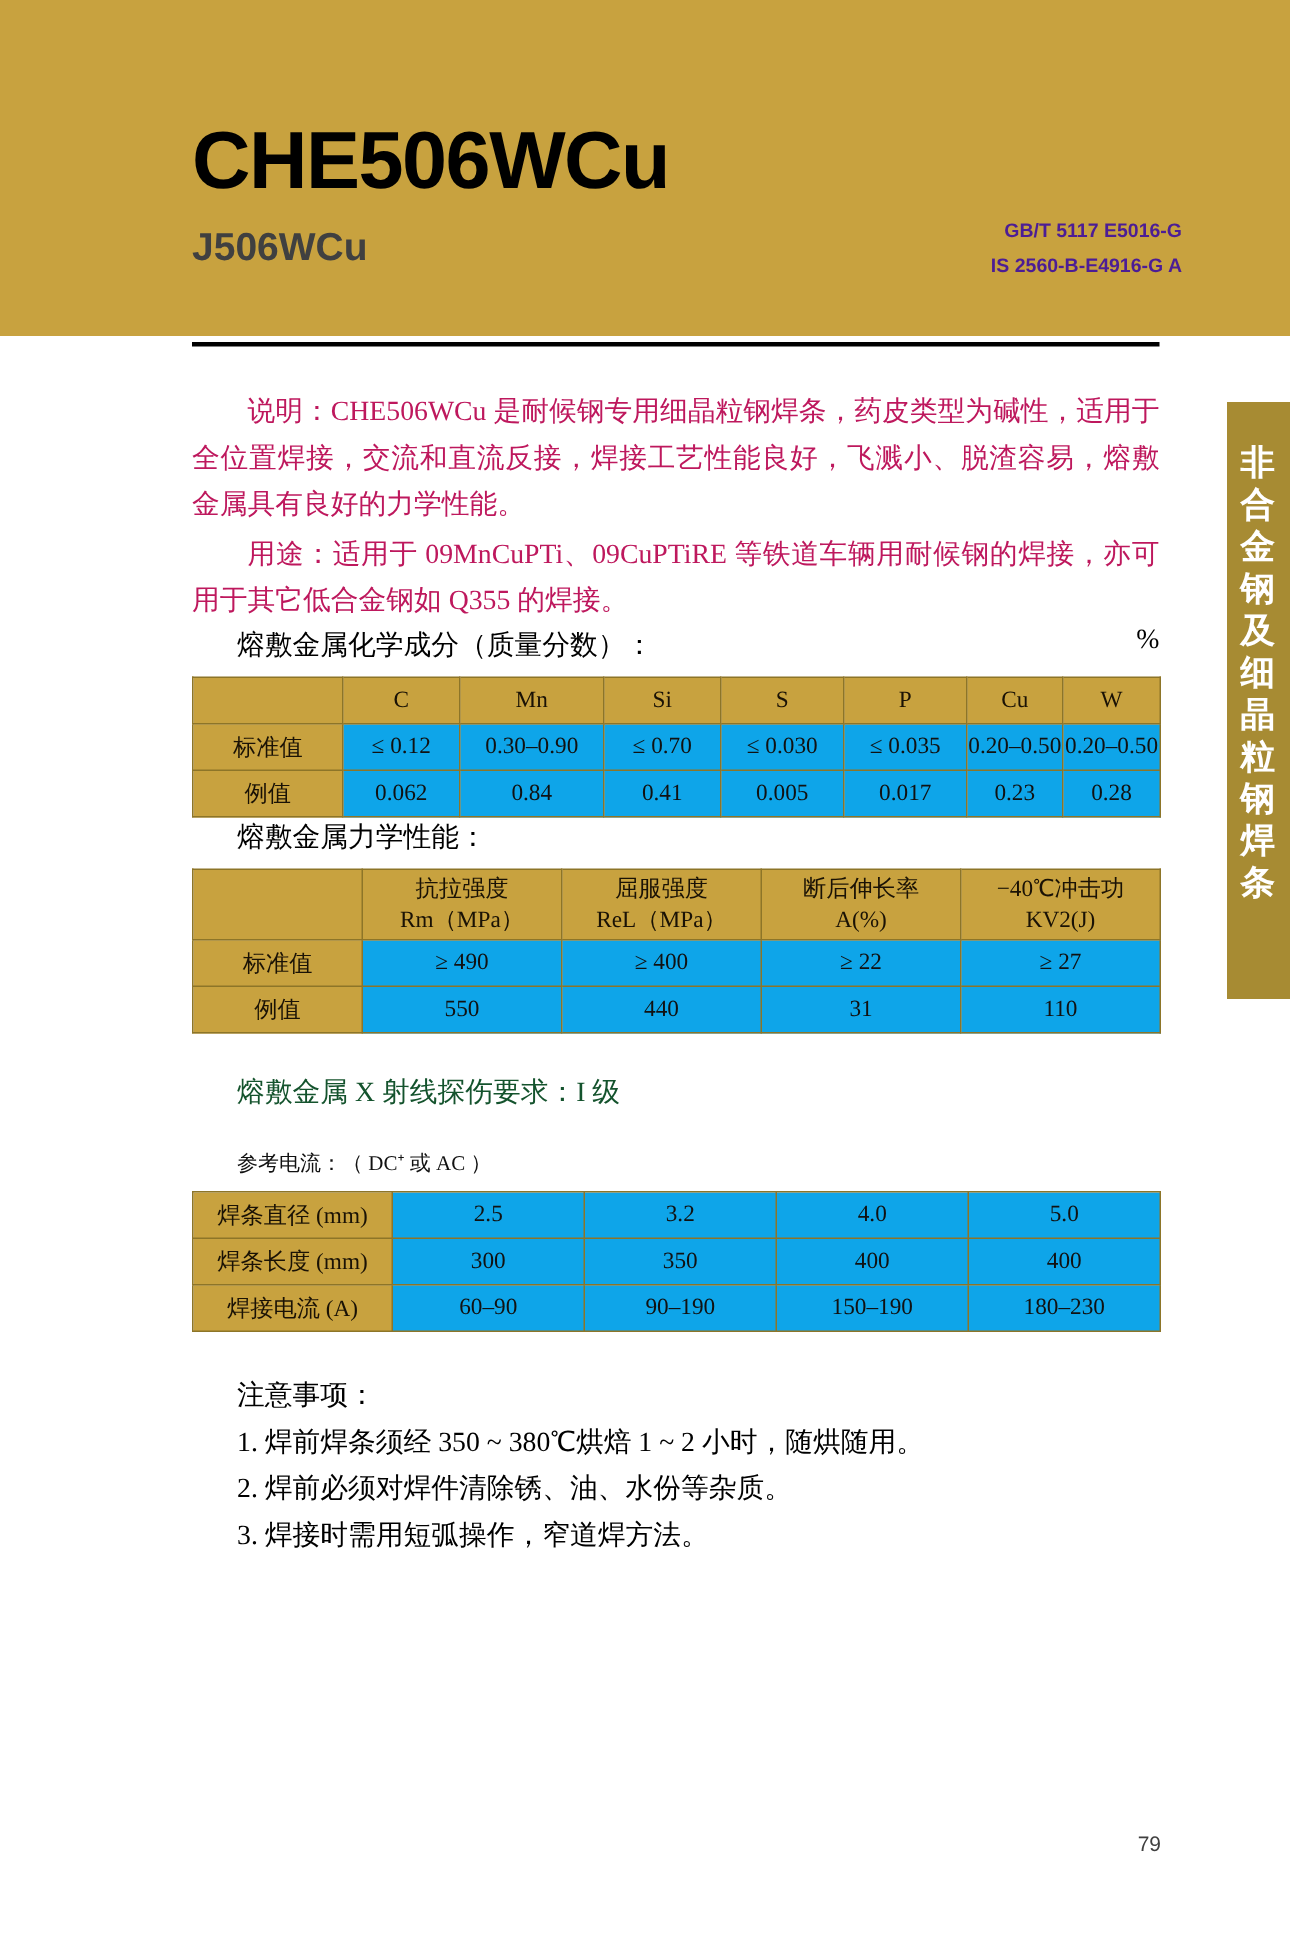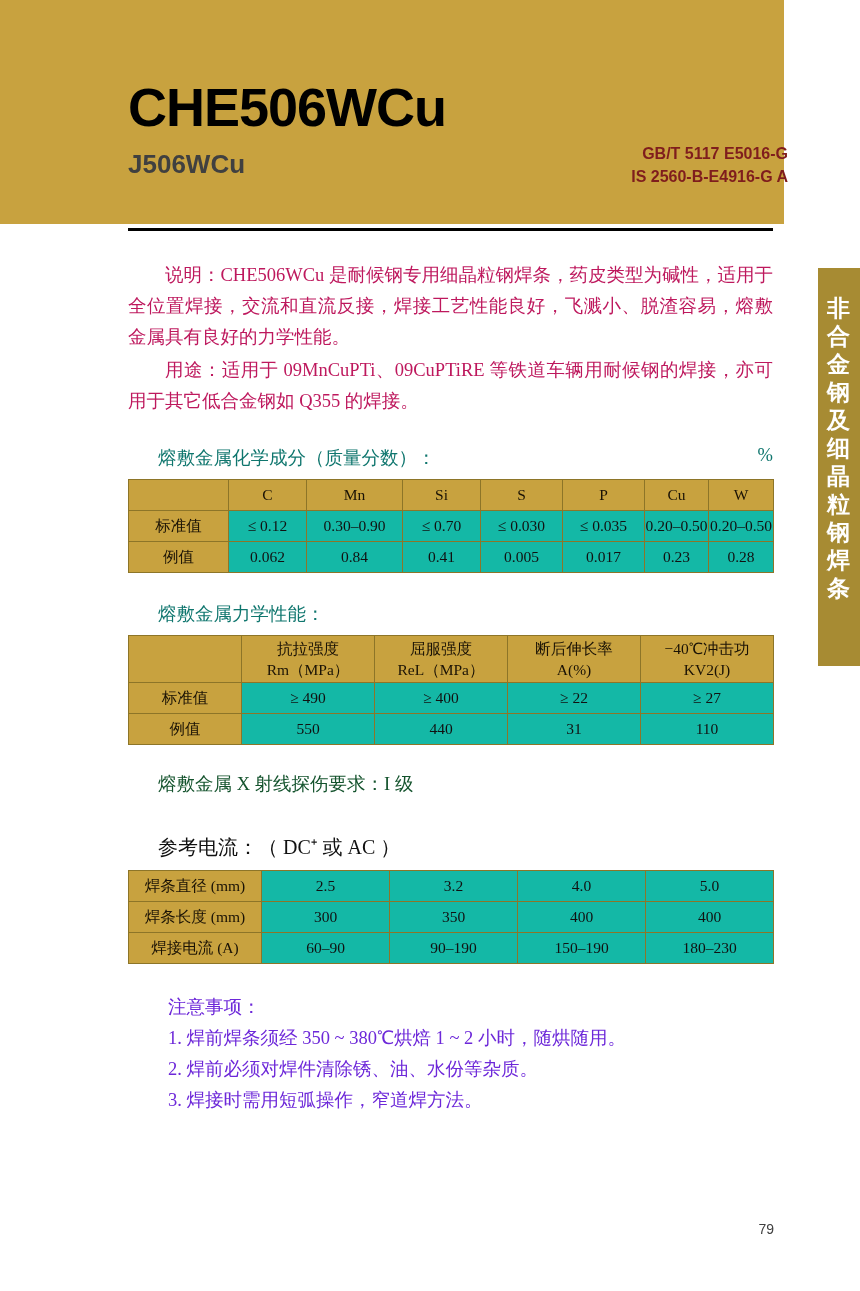--- a/index.html
+++ b/index.html
@@ -18,21 +18,21 @@
     position: relative;
     width: 860px;
     height: 1291px;
     background: #ffffff;
   }
   
   .header-band {
     position: absolute;
     left: 0;
     top: 0;
-    width: 784px;
+    width: 860px;
     height: 224px;
     background: #c8a23f;
   }
   .header-inner {
     position: absolute;
     left: 128px;
     top: 78px;
     width: 660px;
     height: 130px;
   }
@@ -53,22 +53,22 @@
     line-height: 32px;
     margin-top: 12px;
   }
   .standards {
     position: absolute;
     right: 0;
     top: 64px;
     text-align: right;
     font-family: "Liberation Sans", sans-serif;
     font-weight: bold;
-    font-size: 16px;
-    color: #7f1d1d;
+    font-size: 13px;
+    color: #4c1d95;
     line-height: 23px;
   }
   .header-rule {
     position: absolute;
     left: 128px;
     top: 228px;
     width: 645px;
     height: 3px;
     background: #000000;
   }
@@ -106,43 +106,42 @@
     color: #be185d;
     text-align: justify;
     margin: 0 0 0 0;
     text-indent: 37px;
   }
   .para + .para {
     margin-top: 2px;
   }
   .section-title {
     font-size: 18.5px;
-    color: #0f766e;
-    margin-top: 28px;
+    color: #000000;
     margin-left: 30px;
     position: relative;
   }
   .section-title .unit-right {
     position: absolute;
     right: 0;
     top: 0;
     font-family: "Liberation Serif", serif;
   }
   table.data {
     border-collapse: collapse;
     width: 645px;
     margin-top: 9px;
     font-size: 15.5px;
     table-layout: fixed;
   }
   table.data th, table.data td {
     border: 1px solid #8d7528;
     text-align: center;
     color: #111111;
-    background: #14b8a6;
+    background: #0ea5e9;
     padding: 0;
     height: 30px;
     font-weight: normal;
   }
   table.data thead th {
     background: #c8a23f;
     color: #1a1205;
     height: 30px;
   }
   table.data thead th.two-line {
@@ -156,31 +155,31 @@
   table.data.mech thead th:first-child {
     background: #c8a23f;
   }
   .xray {
     font-size: 18.5px;
     color: #14532d;
     margin-top: 26px;
     margin-left: 30px;
   }
   .current-title {
-    font-size: 20px;
+    font-size: 14px;
     color: #111111;
-    margin-top: 37px;
+    margin-top: 25px;
     margin-left: 30px;
   }
   .notes {
     margin-top: 28px;
-    margin-left: 40px;
+    margin-left: 30px;
     font-size: 18.5px;
     line-height: 31px;
-    color: #6d28d9;
+    color: #000000;
   }
   .notes .note-head {
     margin-bottom: 0px;
   }
   .page-number {
     position: absolute;
     right: 86px;
     bottom: 54px;
     font-family: "Liberation Sans", sans-serif;
     font-size: 14px;

